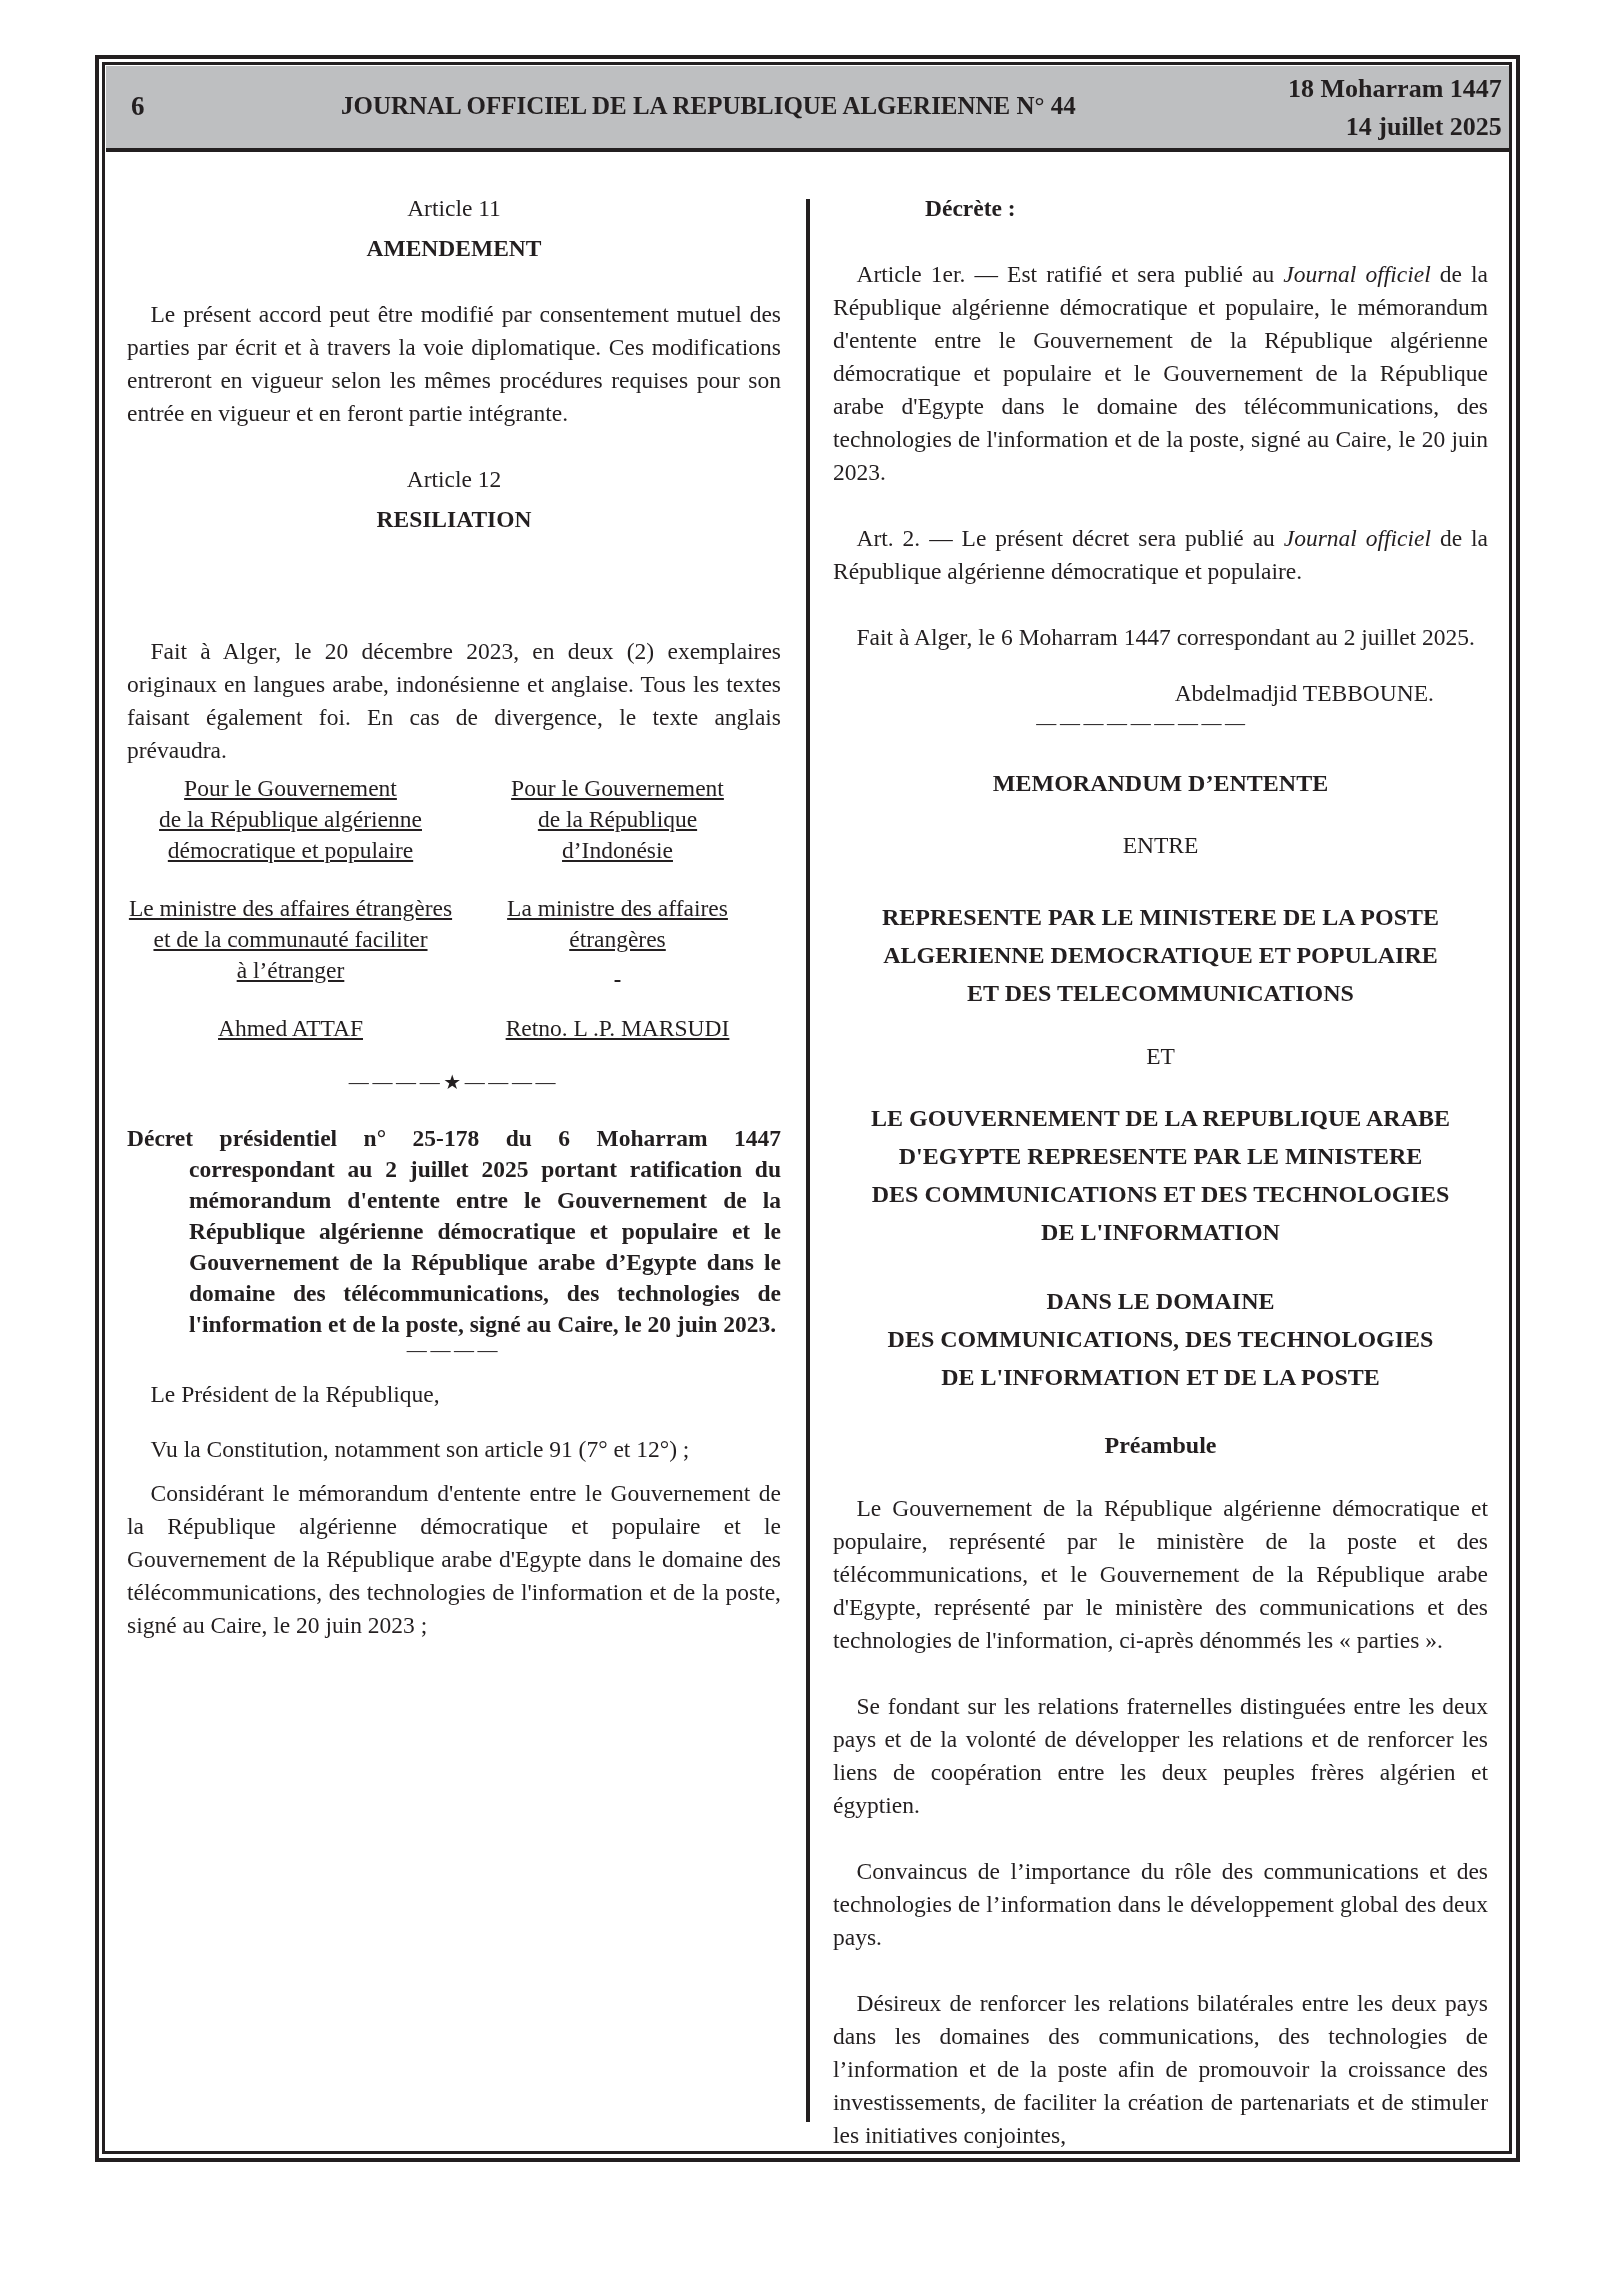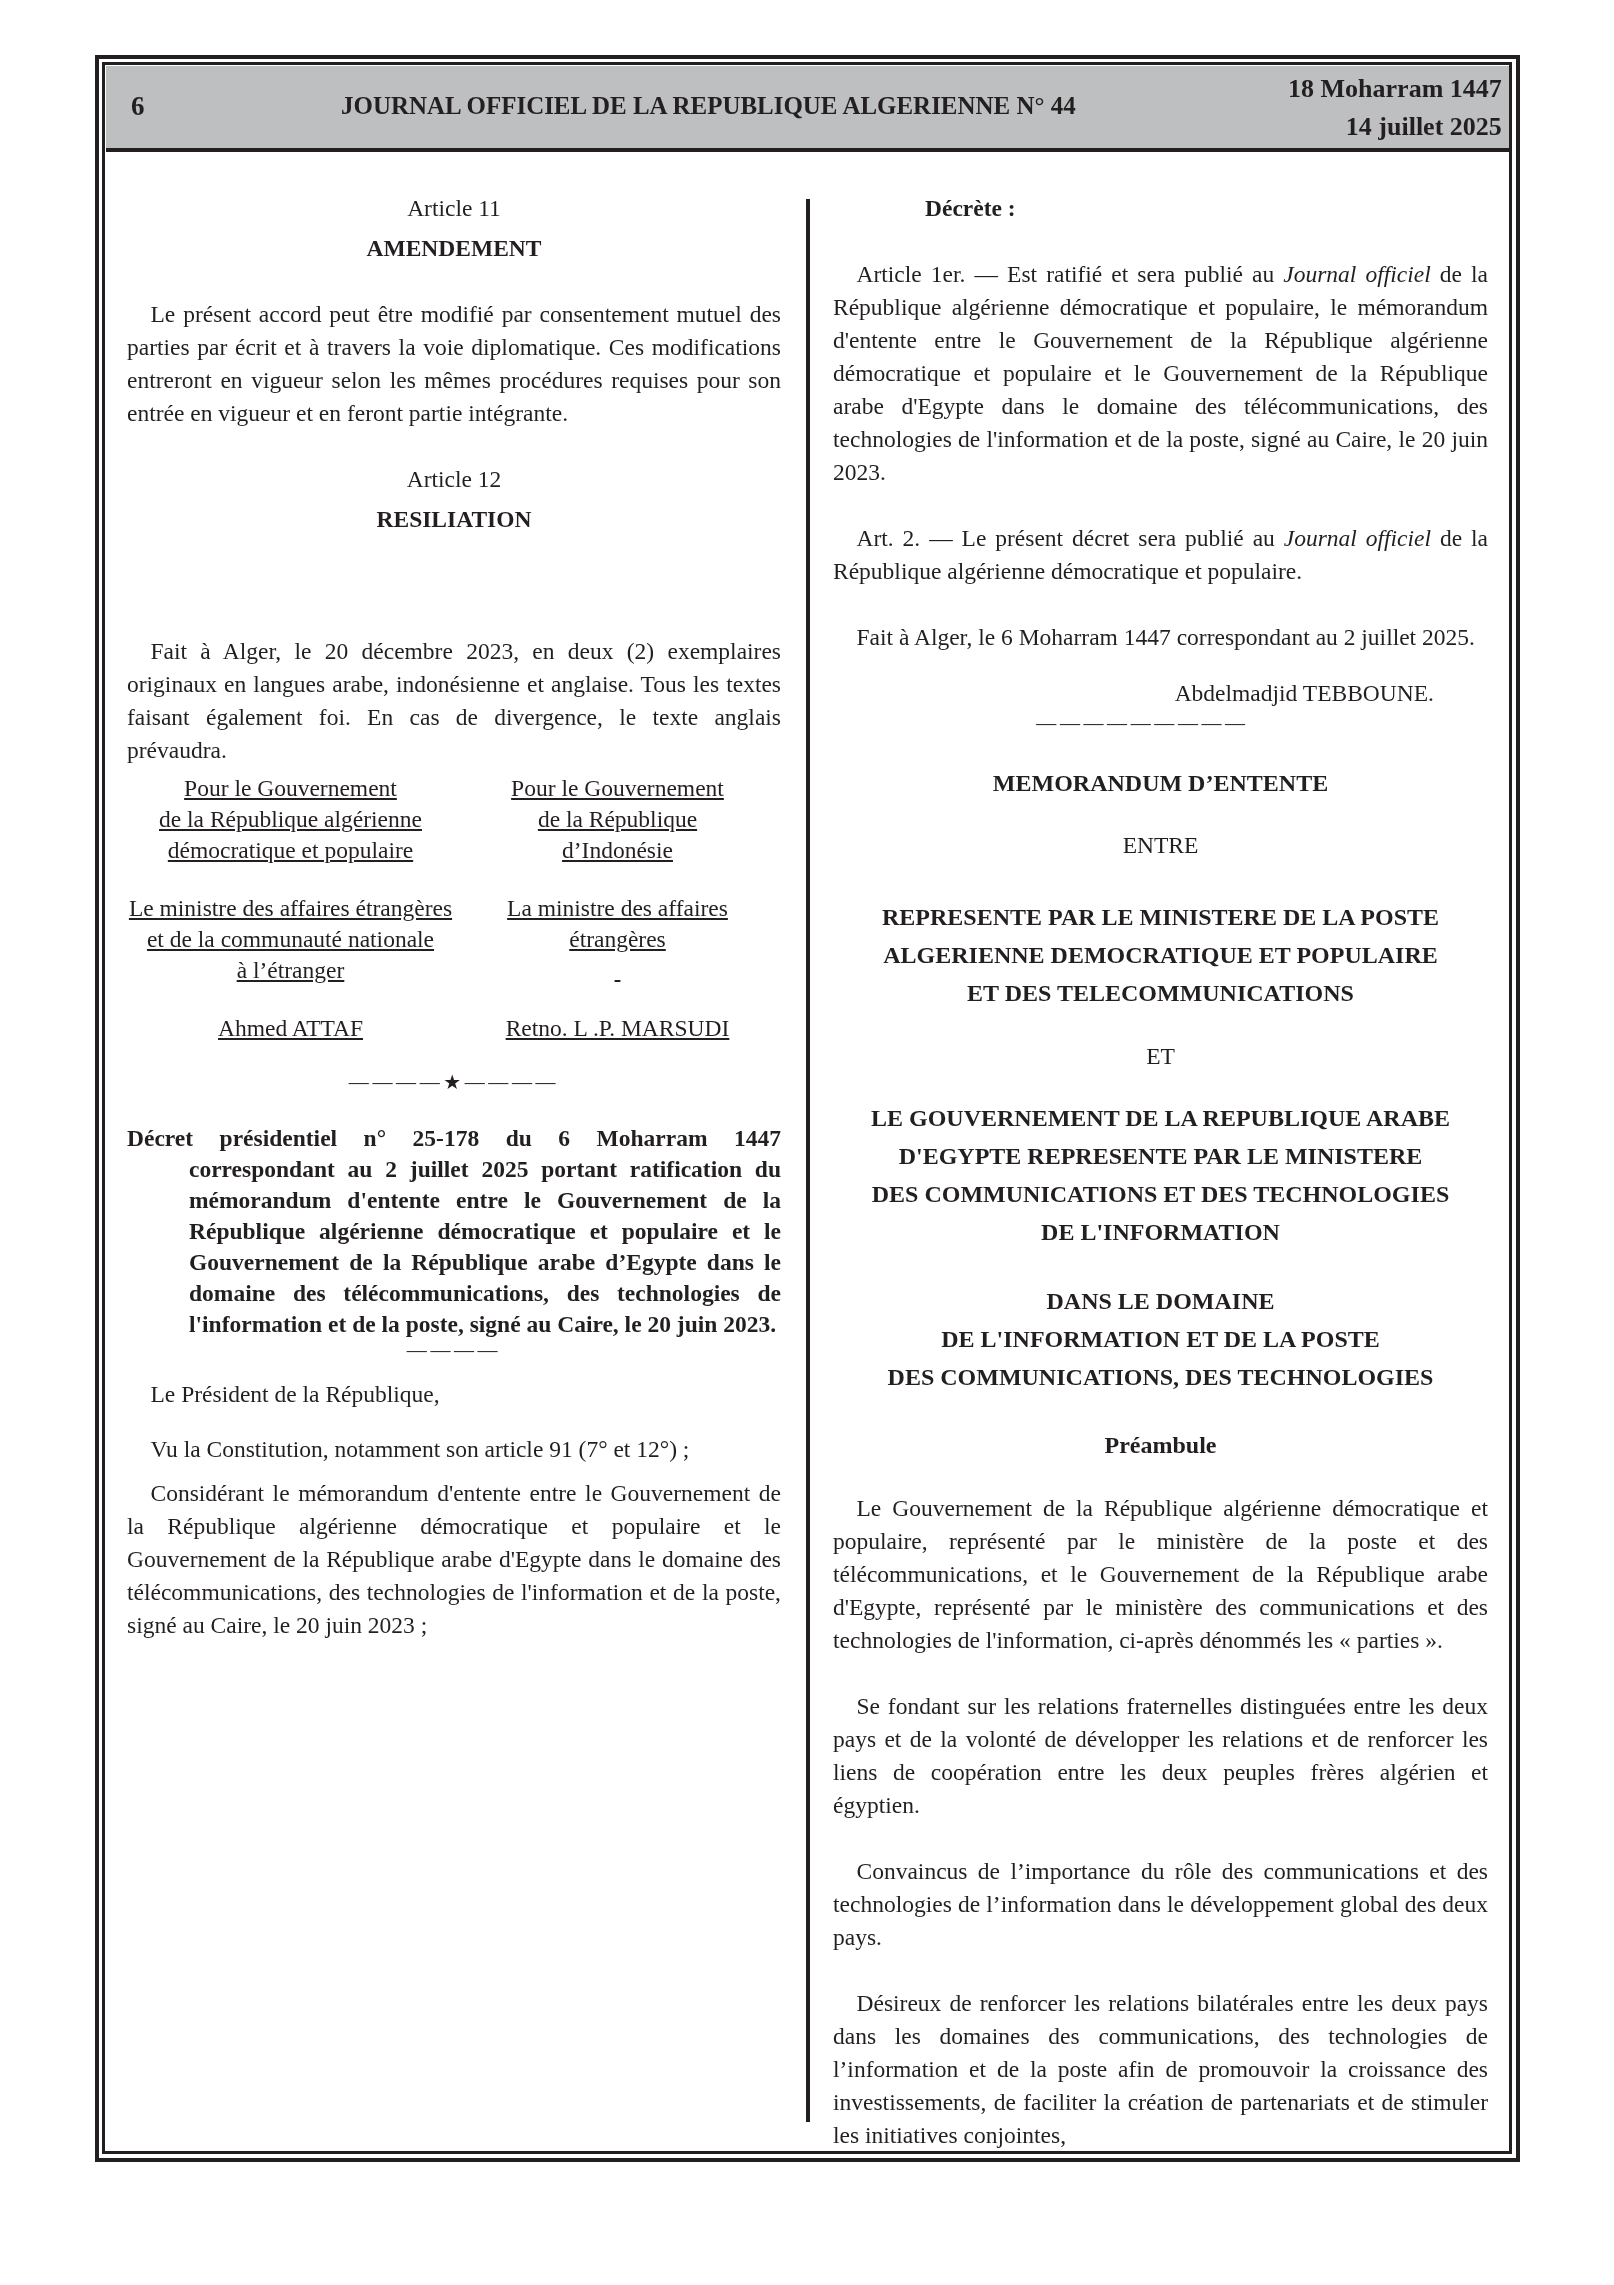--- a/index.html
+++ b/index.html
@@ -71,21 +71,21 @@
   <div class="gap-l"></div>
   <p class="p">Fait à Alger, le 20 décembre 2023, en deux (2) exemplaires originaux en langues arabe, indonésienne et anglaise. Tous les textes faisant également foi. En cas de divergence, le texte anglais prévaudra.</p>
 
   <div class="sig-table" style="margin-top:5.4px">
     <div class="sig-col">
       <p class="sig-block">Pour le Gouvernement</p>
       <p class="sig-block">de la République algérienne</p>
       <p class="sig-block">démocratique et populaire</p>
       <div style="height:27px"></div>
       <p class="sig-block">Le ministre des affaires étrangères</p>
-      <p class="sig-block">et de la communauté nationale</p>
+      <p class="sig-block">et de la communauté faciliter</p>
       <p class="sig-block">à l’étranger</p>
       <div style="height:27px"></div>
       <p class="sig-block">Ahmed ATTAF</p>
     </div>
     <div class="sig-col">
       <p class="sig-block">Pour le Gouvernement</p>
       <p class="sig-block">de la République</p>
       <p class="sig-block">d’Indonésie</p>
       <div style="height:27px"></div>
       <p class="sig-block">La ministre des affaires</p>
@@ -133,22 +133,22 @@
   <p class="memo-head">ET DES TELECOMMUNICATIONS</p>
   <div class="gap-m"></div>
   <p class="center">ET</p>
   <div class="gap-m"></div>
   <p class="memo-head">LE GOUVERNEMENT DE LA REPUBLIQUE ARABE</p>
   <p class="memo-head">D'EGYPTE REPRESENTE PAR LE MINISTERE</p>
   <p class="memo-head">DES COMMUNICATIONS ET DES TECHNOLOGIES</p>
   <p class="memo-head">DE L'INFORMATION</p>
   <div class="gap-m"></div>
   <p class="memo-head">DANS LE DOMAINE</p>
+  <p class="memo-head">DES COMMUNICATIONS, DES TECHNOLOGIES</p>
   <p class="memo-head">DE L'INFORMATION ET DE LA POSTE</p>
-  <p class="memo-head">DES COMMUNICATIONS, DES TECHNOLOGIES</p>
   <div class="gap-m"></div>
   <p class="memo-head">Préambule</p>
   <div class="gap-m"></div>
   <p class="p">Le Gouvernement de la République algérienne démocratique et populaire, représenté par le ministère de la poste et des télécommunications, et le Gouvernement de la République arabe d'Egypte, représenté par le ministère des communications et des technologies de l'information, ci-après dénommés les « parties ».</p>
   <div class="gap-l"></div>
   <p class="p">Se fondant sur les relations fraternelles distinguées entre les deux pays et de la volonté de développer les relations et de renforcer les liens de coopération entre les deux peuples frères algérien et égyptien.</p>
   <div class="gap-l"></div>
   <p class="p">Convaincus de l’importance du rôle des communications et des technologies de l’information dans le développement global des deux pays.</p>
   <div class="gap-l"></div>
   <p class="p">Désireux de renforcer les relations bilatérales entre les deux pays dans les domaines des communications, des technologies de l’information et de la poste afin de promouvoir la croissance des investissements, de faciliter la création de partenariats et de stimuler les initiatives conjointes,</p>

